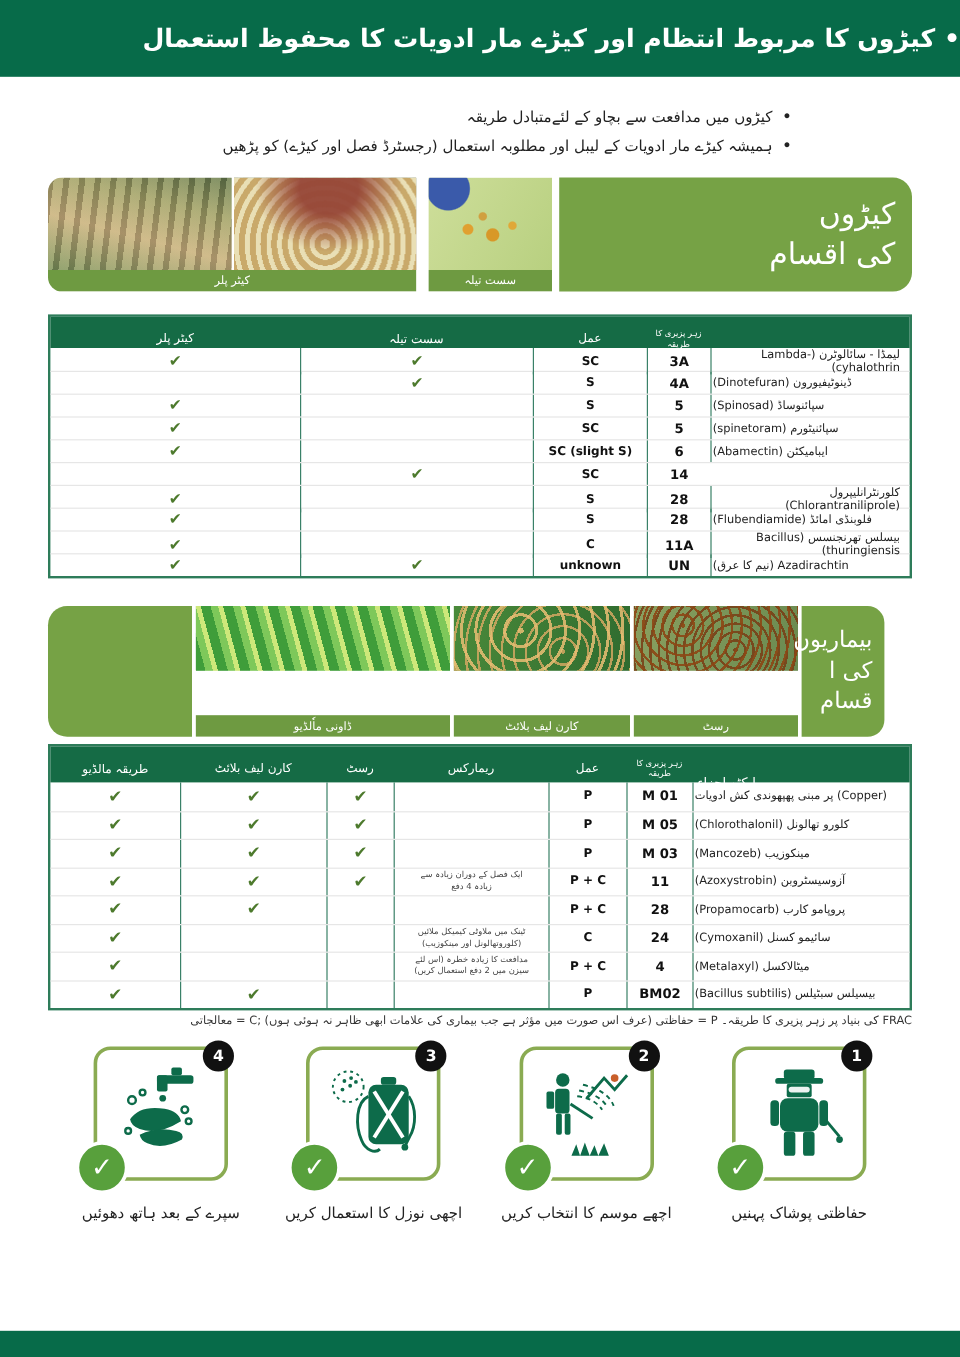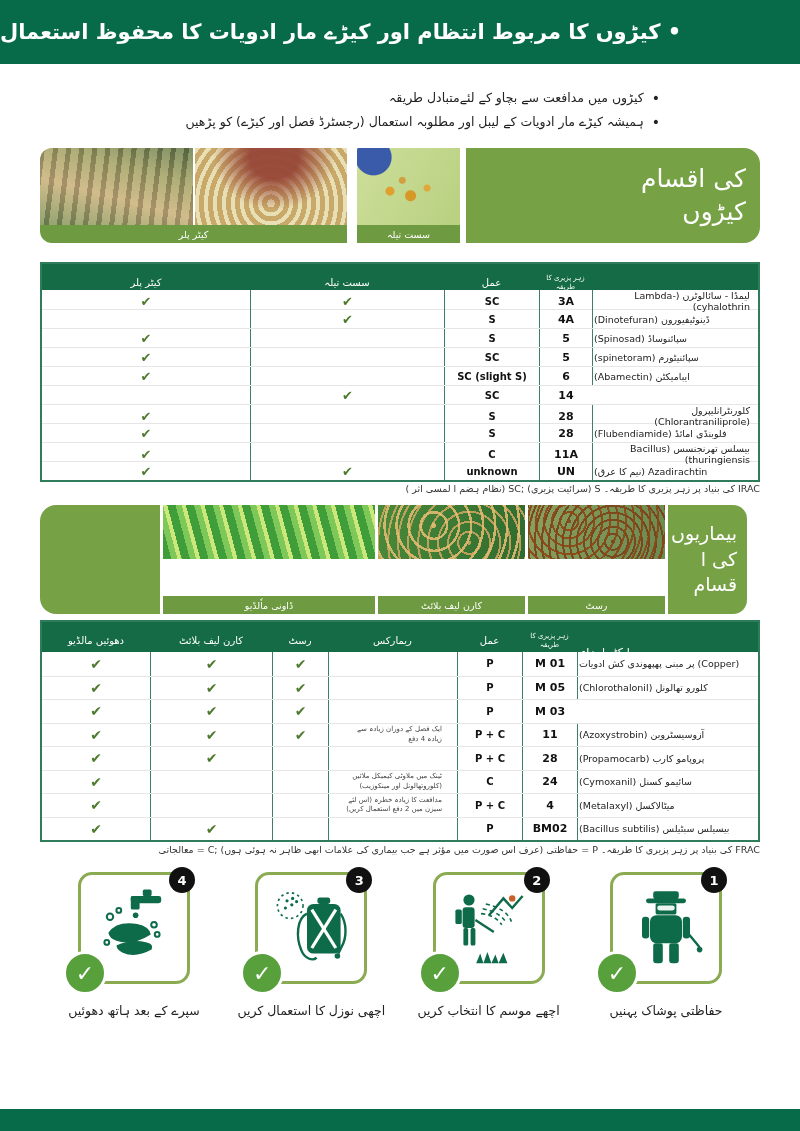--- a/index.html
+++ b/index.html
@@ -1,21 +1,21 @@
 <!DOCTYPE html>
 <html lang="ur"><head>
 <meta charset="utf-8">
 <style>
   * { box-sizing: border-box; margin: 0; padding: 0; }
   body { background:#fff; font-family:"DejaVu Sans", sans-serif; }
   .page { position:relative; width:800px; height:1131px; background:#fff; overflow:hidden; margin:0 auto; }
 
   
   .top-bar { position:absolute; left:0; top:0; width:800px; height:64px; background:#076b49;
-             display:flex; align-items:center; justify-content:flex-start; }
+             display:flex; align-items:center; justify-content:flex-end; }
   .top-bar .title { color:#fff; font-size:21px; font-weight:bold; direction:rtl; }
   .bottom-bar { position:absolute; left:0; bottom:0; width:800px; height:22px; background:#076b49; }
 
   
   .bullets { position:absolute; top:90px; right:140px; width:540px; direction:rtl; }
   .bullet-line { display:flex; gap:8px; font-size:12.5px; color:#222; margin-bottom:7px; align-items:flex-start; }
   .bullet-line .bdot { font-size:14px; line-height:1.2; }
 
   
   .media { position:absolute; left:40px; display:flex; }
@@ -50,21 +50,21 @@
   .ph-rust { background:
      repeating-radial-gradient(circle at 30% 30%, rgba(140,70,20,.9) 0 2px, transparent 2px 8px),
      repeating-radial-gradient(circle at 62% 68%, rgba(120,60,20,.85) 0 2px, transparent 2px 7px),
      linear-gradient(105deg,#8aa060,#6a8a50); }
 
   .section-box { background:#76a245; color:#fff; direction:rtl; display:flex;
                  flex-direction:column; justify-content:center; text-align:right; }
   .pest-title-box { flex:1; margin-left:3px; border-radius:0 16px 16px 0; padding-right:14px;
                     font-size:25px; line-height:1.3; font-weight:500; }
   .disease-left-box { width:120px; border-radius:16px 0 0 16px; }
-  .disease-title-box { width:79px; border-radius:0 14px 14px 0; padding-right:10px;
+  .disease-title-box { width:69px; border-radius:0 14px 14px 0; padding-right:10px;
                        font-size:19px; line-height:1.35; }
 
   .pm-left { width:307px; border-radius:12px 0 0 12px; }
   .pm-left .photos .photo:first-child { margin-right:2px; }
   .pm-aphid { width:103px; margin-left:10px; margin-right:3px; }
   .dm-img { margin-left:3px;gap:37px; }
 
   
   .dtable { position:absolute; left:40px; width:720px; border:2px solid #2e7c5a; background:#fff; }
   .t1 { top:262px; }
@@ -81,21 +81,21 @@
   .tbody .trow + .trow { border-top:1px solid #e6e6e6; }
   .cell { display:flex; align-items:center; justify-content:center; }
   .tbody .cell { border-left:1.5px solid #3a8168; }
   .tbody .cell:first-child { border-left:none; }
   .check { color:#4d7a2d; font-size:13px; font-weight:bold; line-height:1; }
   .t2 .check { font-size:14px; }
   .cell.action { font-size:10px; font-weight:bold; color:#111; }
   .cell.moa { font-size:11px; font-weight:bold; color:#111; }
   .cell.active { justify-content:flex-end; direction:rtl; text-align:right;
                  font-size:9.5px; color:#222; padding-right:8px; padding-left:1px; }
-  .cell.remarks { font-size:7px; color:#444; direction:rtl; text-align:right; line-height:1.35; padding:0 15px; }
+  .cell.remarks { font-size:7px; color:#444; direction:rtl; text-align:center; line-height:1.35; padding:0 15px; }
 
   .footnote { position:absolute; right:40px; direction:rtl; text-align:right; font-size:9.5px; color:#333; width:640px; }
   .fn1 { top:483px; } .fn2 { top:844px; }
 
   
   .safety-row { position:absolute; top:872px; left:58px; width:684px; display:flex; justify-content:space-between; }
   .scard-wrap { width:152px; display:flex; flex-direction:column; align-items:center; }
   .scard { position:relative; width:112px; height:112px; background:#fff; border:3px solid #8aab52;
            border-radius:14px; display:flex; align-items:center; justify-content:center; }
   .num-badge { position:absolute; top:-8px; right:-8px; width:26px; height:26px; border-radius:50%;
@@ -134,22 +134,22 @@
       </div>
       <div class="caption-bar">کیٹر پلر</div>
     </div>
     <div class="pgroup pm-aphid">
       <div class="photos">
           <div class="photo ph-aphid"></div>
         </div>
       <div class="caption-bar">سست تیلہ</div>
     </div>
     <div class="section-box pest-title-box">
+      <span>کیڑوں</span>
       <span>کی اقسام</span>
-      <span>کیڑوں</span>
     </div>
   </div>
 
   <div class="dtable t1">
     <div class="thead">
       <div class="hcell">کیٹر پلر</div>
       <div class="hcell">سست تیلہ</div>
       <div class="hcell">عمل</div>
       <div class="hcell moa-h">زہر پزیری کا طریقہ</div>
       <div class="hcell active-h">ایکٹو اجزاء</div>
@@ -269,21 +269,20 @@
           </div>
           <div class="cell">
             <span class="check">✔</span>
           </div>
           <div class="cell action">unknown</div>
           <div class="cell moa">UN</div>
           <div class="cell active">Azadirachtin (نیم کا عرق)</div>
         </div>
       </div>
   </div>
-  <div class="footnote fn1">IRAC کی بنیاد پر زہر پزیری کا طریقہ۔ S (سرائیت پزیری) ;SC (نظام ہضم ا لمسی اثر )</div>
 
   <div class="media disease-media">
     <div class="section-box disease-left-box"></div>
     <div class="pgroup dm-img" style="width:212px">
       <div class="photos">
           <div class="photo ph-mildew"></div>
         </div>
       <div class="caption-bar">ڈاونی ماٗلڈیو</div>
     </div>
     <div class="pgroup dm-img" style="width:147px">
@@ -299,21 +298,21 @@
       <div class="caption-bar">رسٹ</div>
     </div>
     <div class="section-box disease-title-box" style="margin-left:3px">
       <span>بیماریوں</span>
       <span>کی ا قسام</span>
     </div>
   </div>
 
   <div class="dtable t2">
     <div class="thead">
-      <div class="hcell">دھوئیں مالڈیو</div>
+      <div class="hcell">طریقہ مالڈیو</div>
       <div class="hcell">کارن لیف بلائٹ</div>
       <div class="hcell">رسٹ</div>
       <div class="hcell">ریمارکس</div>
       <div class="hcell">عمل</div>
       <div class="hcell moa-h">زہر پزیری کا طریقہ</div>
       <div class="hcell active-h">ایکٹو اجزاء</div>
     </div>
     <div class="tbody">
 
         <div class="trow">
@@ -354,20 +353,21 @@
           </div>
           <div class="cell">
             <span class="check">✔</span>
           </div>
           <div class="cell">
             <span class="check">✔</span>
           </div>
           <div class="cell remarks"></div>
           <div class="cell action">P</div>
           <div class="cell moa">M 03</div>
+          <div class="cell active">مینکوزیب (Mancozeb)</div>
         </div>
 
         <div class="trow">
           <div class="cell">
             <span class="check">✔</span>
           </div>
           <div class="cell">
             <span class="check">✔</span>
           </div>
           <div class="cell">

